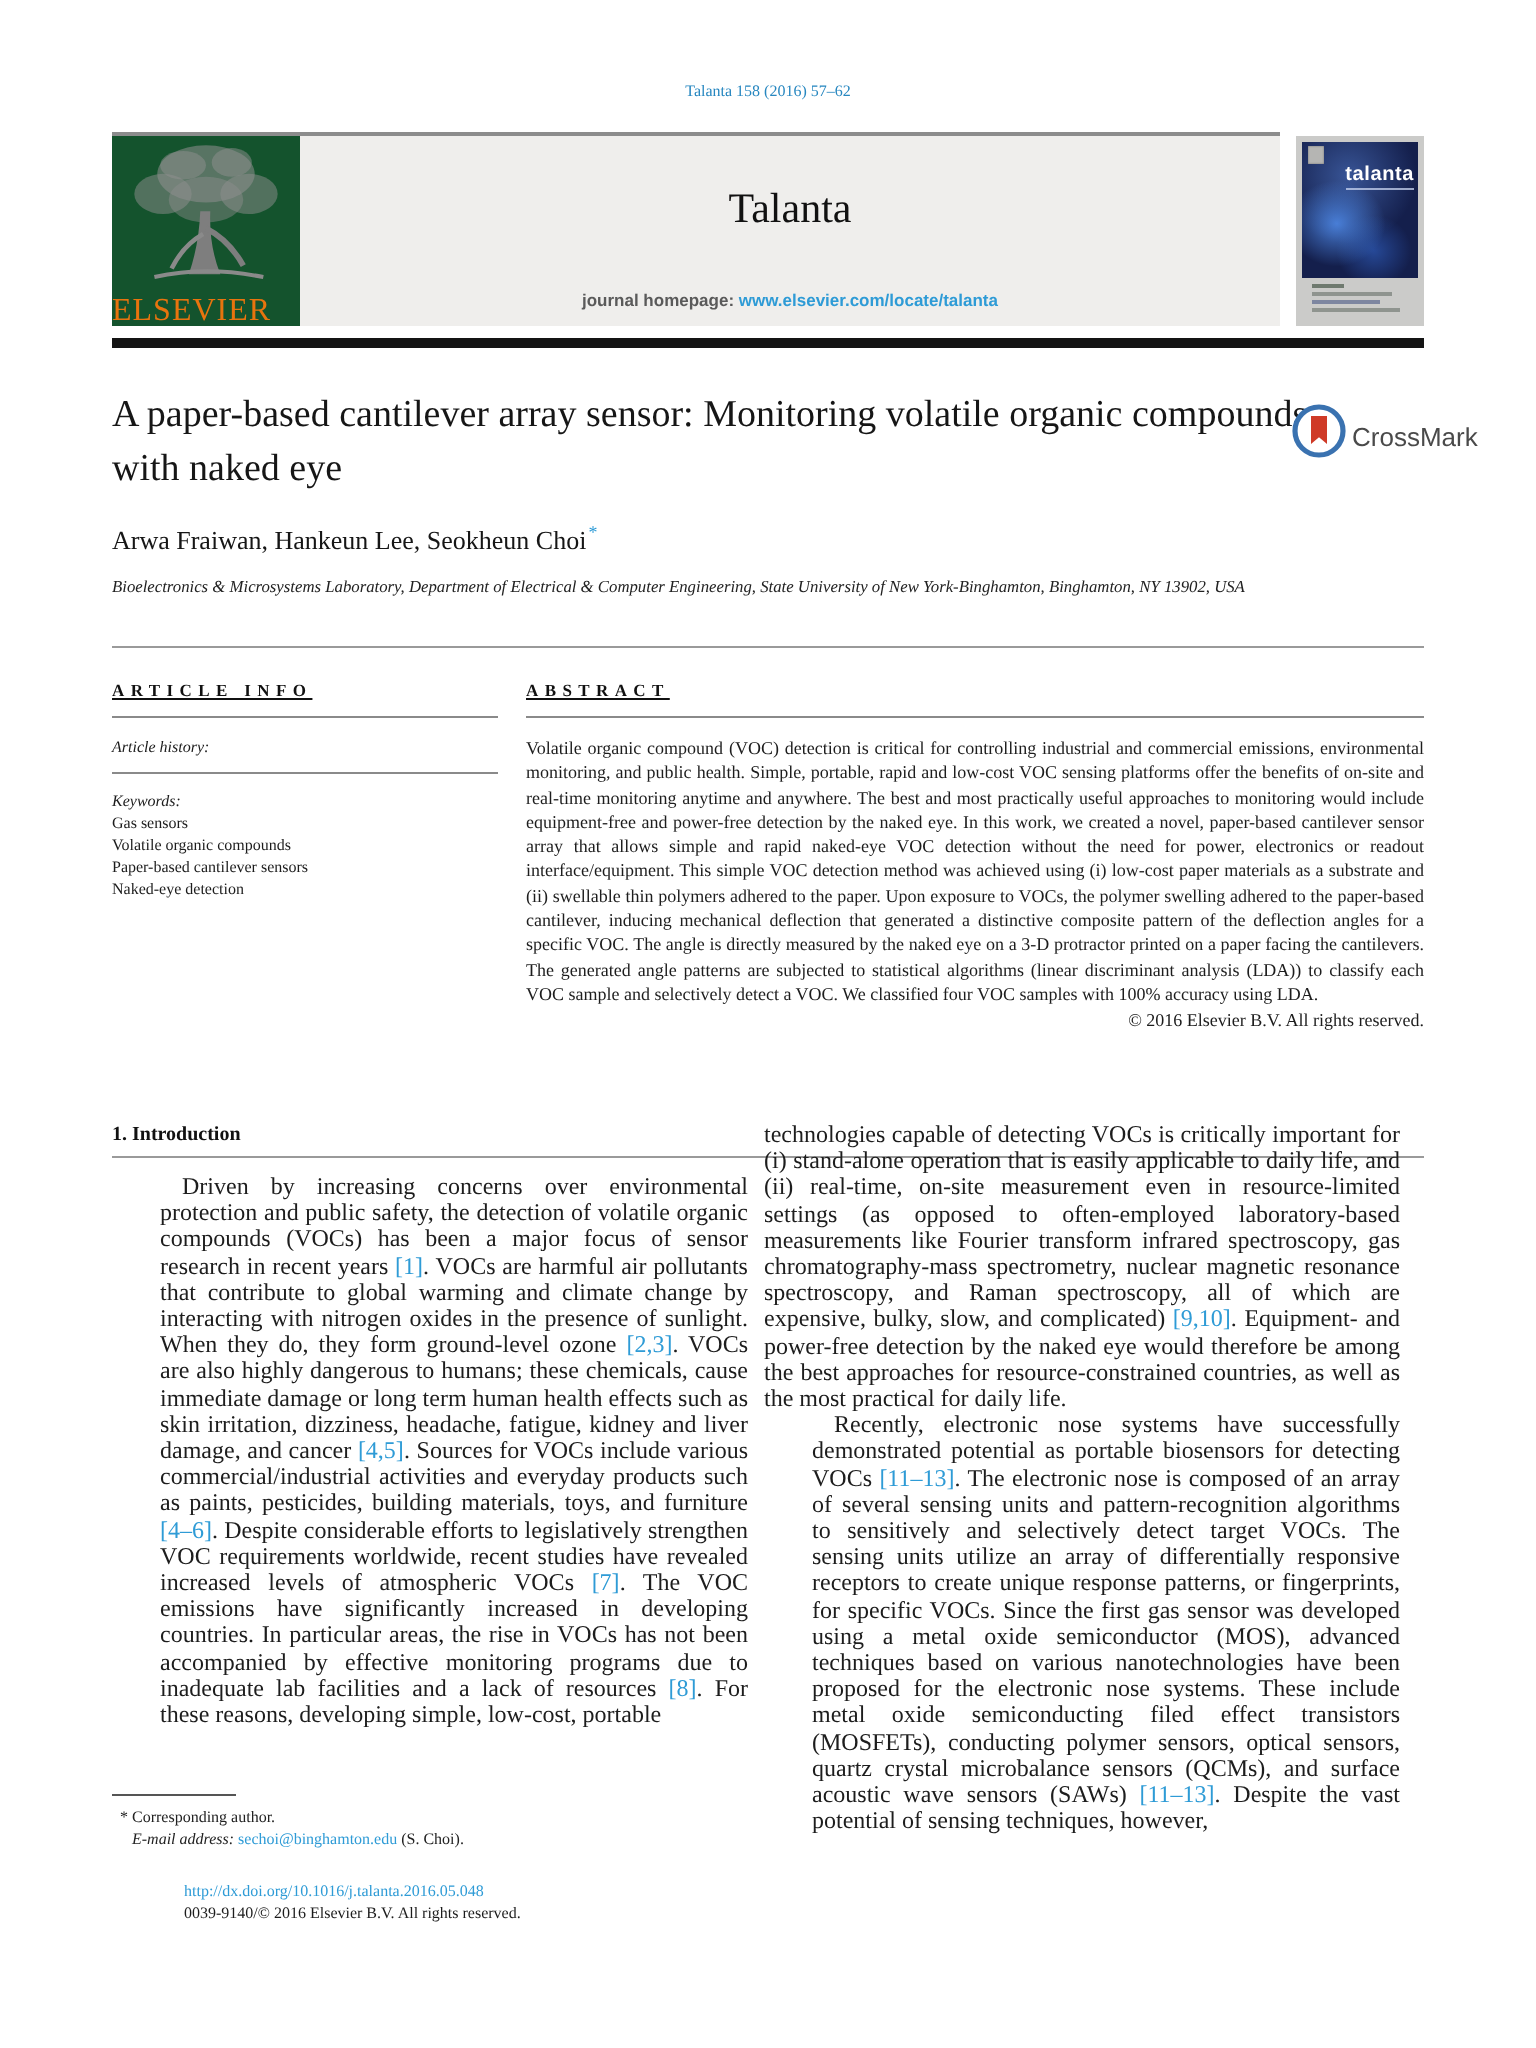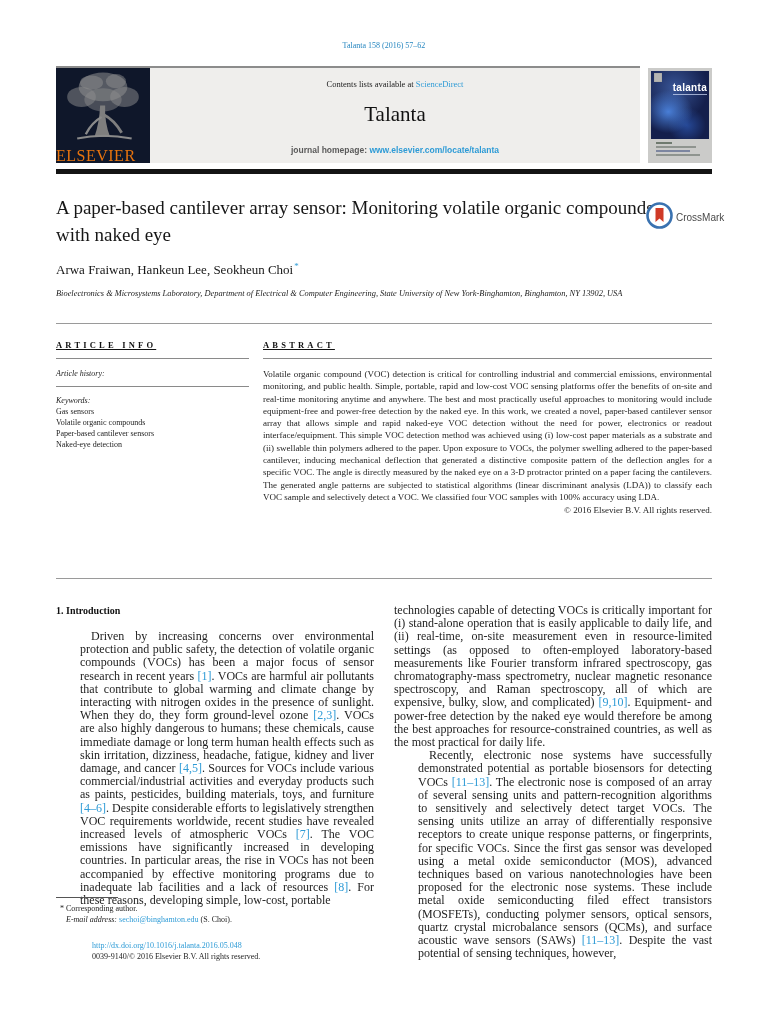--- a/index.html
+++ b/index.html
@@ -7,21 +7,21 @@
     width:768px;height:1024px;position:relative;background:#ffffff;
     font-family:"Liberation Serif", serif;color:#1c1c1c;overflow:hidden;
     -webkit-font-smoothing:antialiased;
   }
   .abs{position:absolute;}
   
   .citation{top:41px;left:0;right:0;text-align:center;font-size:8px;color:#2787c0;}
   
   .banner-toprule{top:66px;left:56px;width:584px;height:2px;background:#8c8c8c;}
   .banner{top:68px;left:56px;width:584px;height:95px;display:flex;}
-  .logo-zone{width:94px;background:#0f172a;position:relative;}
+  .logo-zone{width:94px;background:#14532d;position:relative;}
   .logo-tree{position:absolute;top:0px;left:4px;}
   .elsevier-word{position:absolute;bottom:-2px;left:0;right:0;text-align:left;
     font-size:16px;color:#e8740e;letter-spacing:0.5px;font-family:"Liberation Serif",serif;}
   .banner-gray{flex:1;background:#efeeec;text-align:center;position:relative;padding-top:11px;}
   .contents-line{font-size:8.5px;color:#222;}
   .link{color:#2e9bd6;text-decoration:none;cursor:pointer;}
   .journal-name{font-size:21px;margin-top:13px;color:#111;}
   .homepage-line{position:absolute;bottom:8px;left:0;right:0;font-size:8.5px;
     font-family:"Liberation Sans",sans-serif;font-weight:bold;color:#5a5a5a;}
   
@@ -39,39 +39,39 @@
   .cover-lines i{display:block;height:1.5px;background:#8f948f;margin-bottom:2.5px;}
   .cover-lines i:nth-child(1){width:16px;background:#6f7a6f;}
   .cover-lines i:nth-child(2){width:40px;}
   .cover-lines i:nth-child(3){width:34px;background:#7d86a0;}
   .cover-lines i:nth-child(4){width:44px;}
   
   .black-bar{top:169px;left:56px;width:656px;height:5px;background:#141414;}
   
   .title{top:194px;left:56px;width:598px;font-size:19px;line-height:27px;color:#161616;}
   .crossmark{top:202px;left:646px;width:72px;display:flex;align-items:center;gap:3px;}
-  .crossmark-label{font-size:10px;color:#4a4a4a;font-family:"Liberation Sans",sans-serif;}
+  .crossmark-label{font-size:13px;color:#4a4a4a;font-family:"Liberation Sans",sans-serif;}
   .authors{top:261px;left:56px;font-size:13px;color:#161616;}
   .corresponding-star{color:#2e9bd6;vertical-align:super;font-size:9px;margin-left:1px;}
   .affiliation{top:288px;left:56px;max-width:572px;font-size:8.4px;font-style:italic;line-height:11.5px;color:#222;}
   .rule-affil{top:323px;left:56px;width:656px;height:1px;background:#9a9a9a;}
   
   .info-abs{top:340px;left:56px;width:656px;display:flex;gap:14px;}
   .info-col{width:193px;flex:none;}
   .abs-col{flex:1;}
   .sec-heading{font-size:8.5px;font-weight:bold;letter-spacing:3.2px;color:#111;text-decoration:underline;}
   .heading-rule{height:1px;background:#8a8a8a;margin:8px 0 9px 0;}
   .info-label{font-style:italic;font-size:8px;line-height:11px;}
   .info-list div{font-size:8px;line-height:11px;}
   .info-divider{height:1px;background:#8a8a8a;margin:7px 0 8px 0;width:100%;}
   .abs-text{font-size:9px;line-height:12.3px;text-align:justify;color:#1d1d1d;}
   .abs-copyright{font-size:9px;line-height:12.3px;text-align:right;margin-top:1px;}
   .rule-body{top:578px;left:56px;width:656px;height:1px;background:#9a9a9a;}
   
-  .columns{top:604px;left:56px;width:656px;display:flex;gap:20px;}
+  .columns{top:561px;left:56px;width:656px;display:flex;gap:8px;}
   .col{width:318px;flex:none;}
   .intro-heading{font-size:10px;font-weight:bold;margin:1px 0 14px 0;color:#111;}
   .para{font-size:12px;line-height:13.2px;text-align:justify;color:#1d1d1d;}
   .para.indent{text-indent:11px;margin-left:24px;}
   .para + .para{margin-top:0;}
   .ref{color:#2e9bd6;}
   
   .footnote{top:897px;left:56px;width:318px;font-size:8px;line-height:11px;color:#222;}
   .footnote-rule{width:62px;height:1px;background:#555;margin-bottom:5px;}
   .footnote .fn1{padding-left:4px;}
@@ -99,23 +99,20 @@
         </g>
         <path d="M28 26 Q27.5 38 24 48 L35 48 Q31 38 31.5 26 Z" fill="#7e7e7e"></path>
         <path d="M30 32 Q38 36 43 45" stroke="#7e7e7e" stroke-width="2" fill="none"></path>
         <path d="M29 34 Q22 38 18 46" stroke="#8a8a8a" stroke-width="1.6" fill="none"></path>
         <path d="M12 49 Q30 45 50 49" stroke="#8a8a8a" stroke-width="1.4" fill="none"></path>
       </svg>
     </span>
     <div class="elsevier-word">ELSEVIER</div>
   </div>
   <div class="banner-gray">
-    <div class="contents-line">
-      <span>Contents lists available at </span><span class="link">ScienceDirect</span>
-    </div>
     <div class="journal-name">Talanta</div>
     <div class="homepage-line">
       <span>journal homepage: </span><span class="link">www.elsevier.com/locate/talanta</span>
     </div>
   </div>
 </div>
 <div class="abs cover">
   <div class="cover-inner">
     <span class="cover-chip"></span>
     <span class="cover-title">talanta</span>

